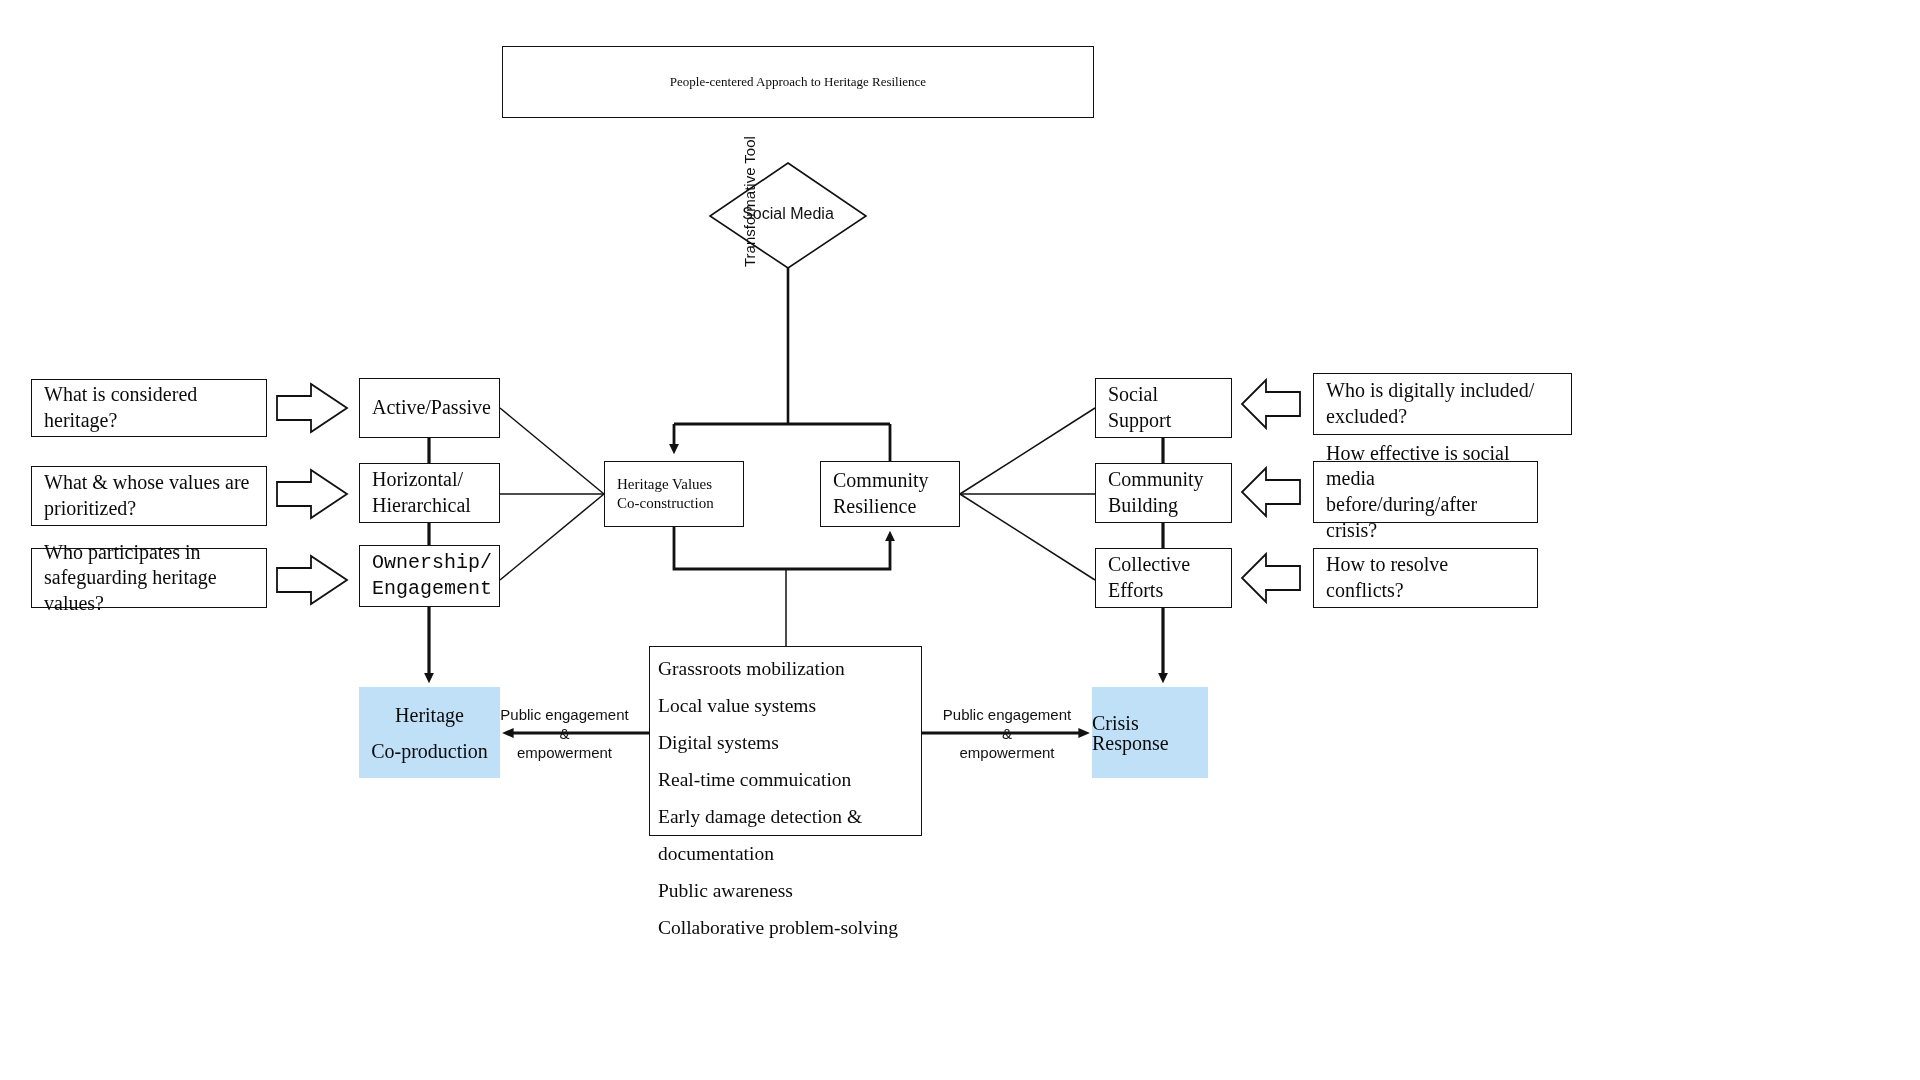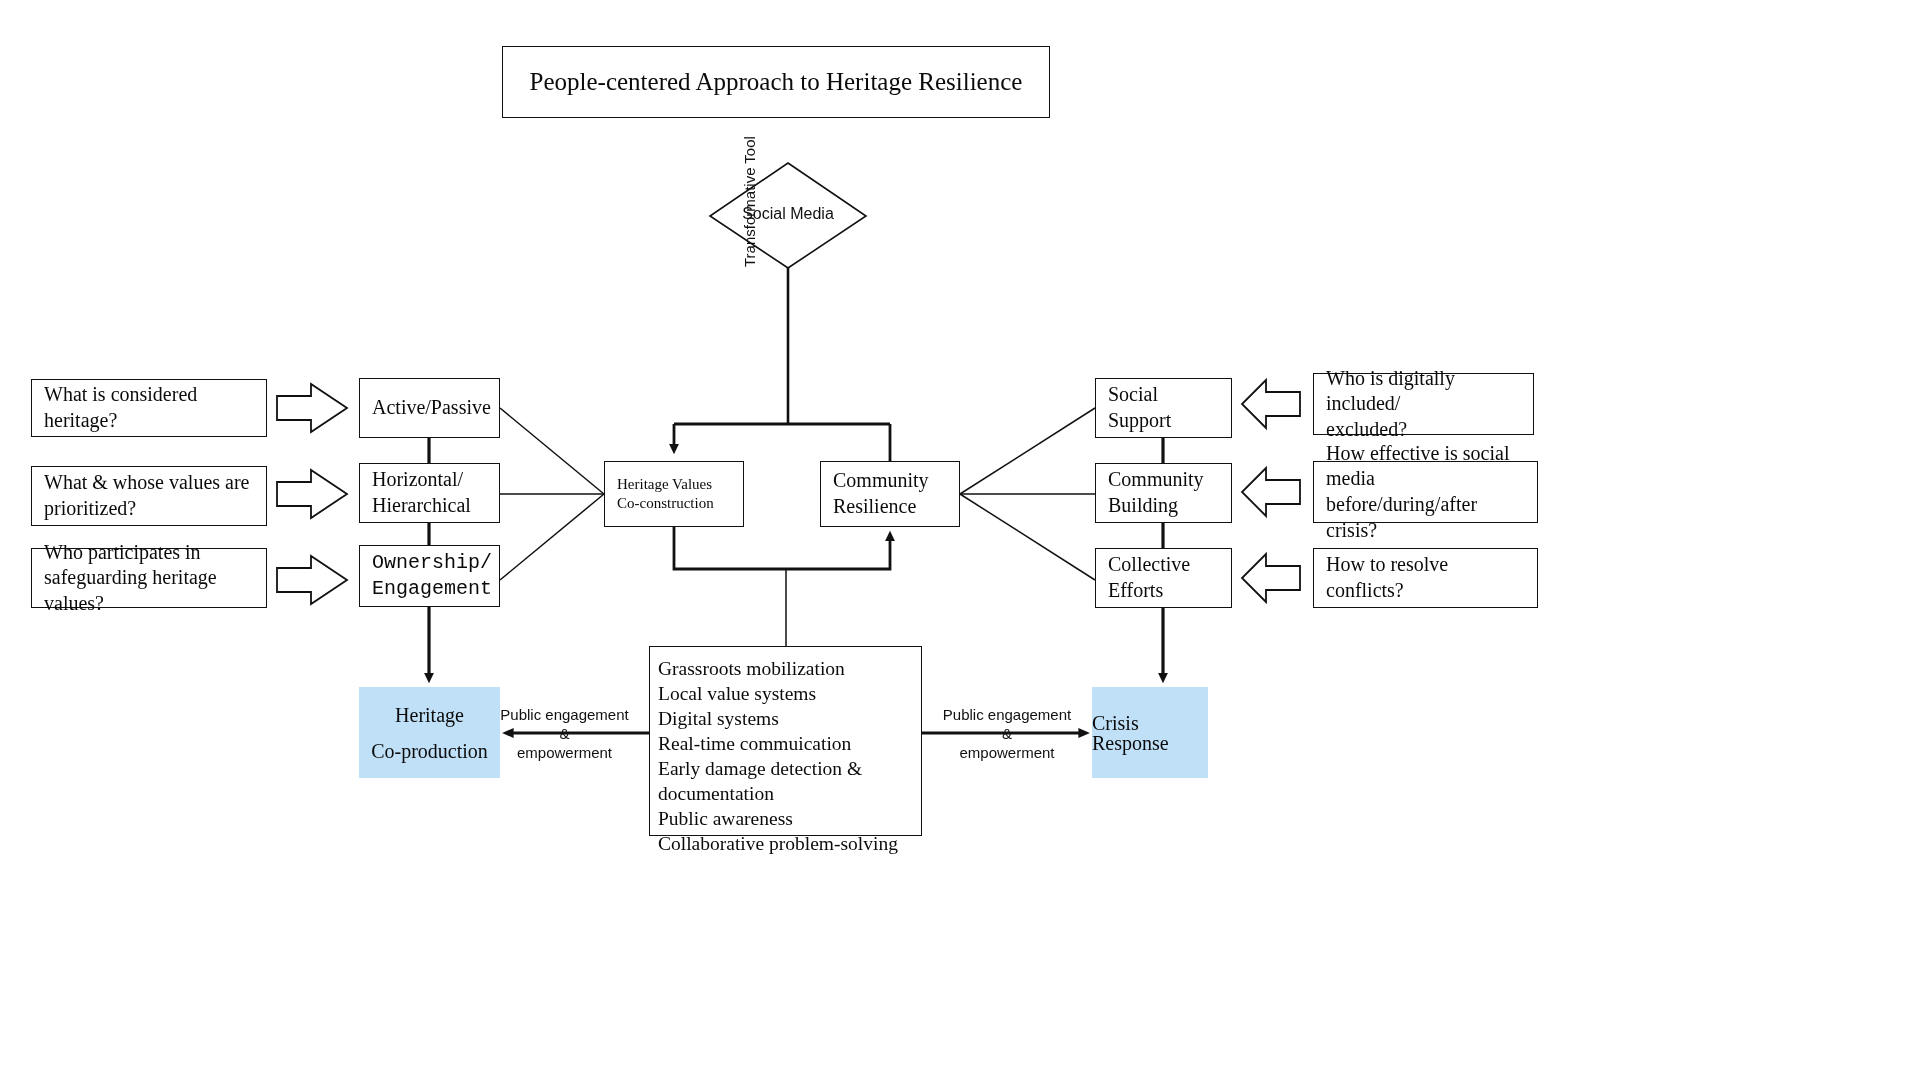--- a/index.html
+++ b/index.html
@@ -16,50 +16,51 @@
     color:#0b0b0b;
     display:flex;
     flex-direction:column;
     justify-content:center;
     z-index:5;
   }
   .box.pad{padding:6px 12px;}
   .box .ln{display:block;line-height:1.28;}
 
   .title-box{
-    left:502px;top:46px;width:548px;height:72px;
+    left:502px;top:46px;width:592px;height:72px;
     align-items:center;justify-content:center;
-    font-size:25px;text-align:right;border-width:1.7px;
+    font-size:13px;text-align:right;border-width:1.7px;
   }
 
   .qbox{font-size:20px;text-align:left;}
   .q-l1{left:31px;top:379px;width:236px;height:58px;}
   .q-l2{left:31px;top:466px;width:236px;height:60px;}
   .q-l3{left:31px;top:548px;width:236px;height:60px;}
 
-  .q-r1{left:1313px;top:373px;width:221px;height:62px;}
+  .q-r1{left:1313px;top:373px;width:259px;height:62px;}
   .q-r2{left:1313px;top:461px;width:225px;height:62px;}
   .q-r3{left:1313px;top:548px;width:225px;height:60px;}
 
   .mid{font-size:20px;text-align:left;}
   .m-l1{left:359px;top:378px;width:141px;height:60px;}
   .m-l2{left:359px;top:463px;width:141px;height:60px;font-family:Liberation Serif, serif;}
   .m-l3{left:359px;top:545px;width:141px;height:62px;font-family:Liberation Mono, monospace;}
 
   .m-r1{left:1095px;top:378px;width:137px;height:60px;}
   .m-r2{left:1095px;top:463px;width:137px;height:60px;}
   .m-r3{left:1095px;top:548px;width:137px;height:60px;}
 
   .c-left{left:604px;top:461px;width:140px;height:66px;font-size:15px;text-align:left;}
   .c-right{left:820px;top:461px;width:140px;height:66px;font-size:20px;text-align:left;}
 
   .list-box{
     left:649px;top:646px;width:273px;height:190px;
     font-size:19.5px;text-align:left;padding:9px 7px 9px 8px;
     justify-content:flex-start;
+    gap:12px;
   }
   .list-box .ln{line-height:1.285;}
 
   .blue{
     position:absolute;box-sizing:border-box;background:#bfe0f7;border:0;
     font-family:"Liberation Serif",serif;font-size:20px;color:#0b0b0b;
     display:flex;flex-direction:column;align-items:center;justify-content:center;
     z-index:5;
   }
   .blue .ln{display:block;line-height:1.0;}

